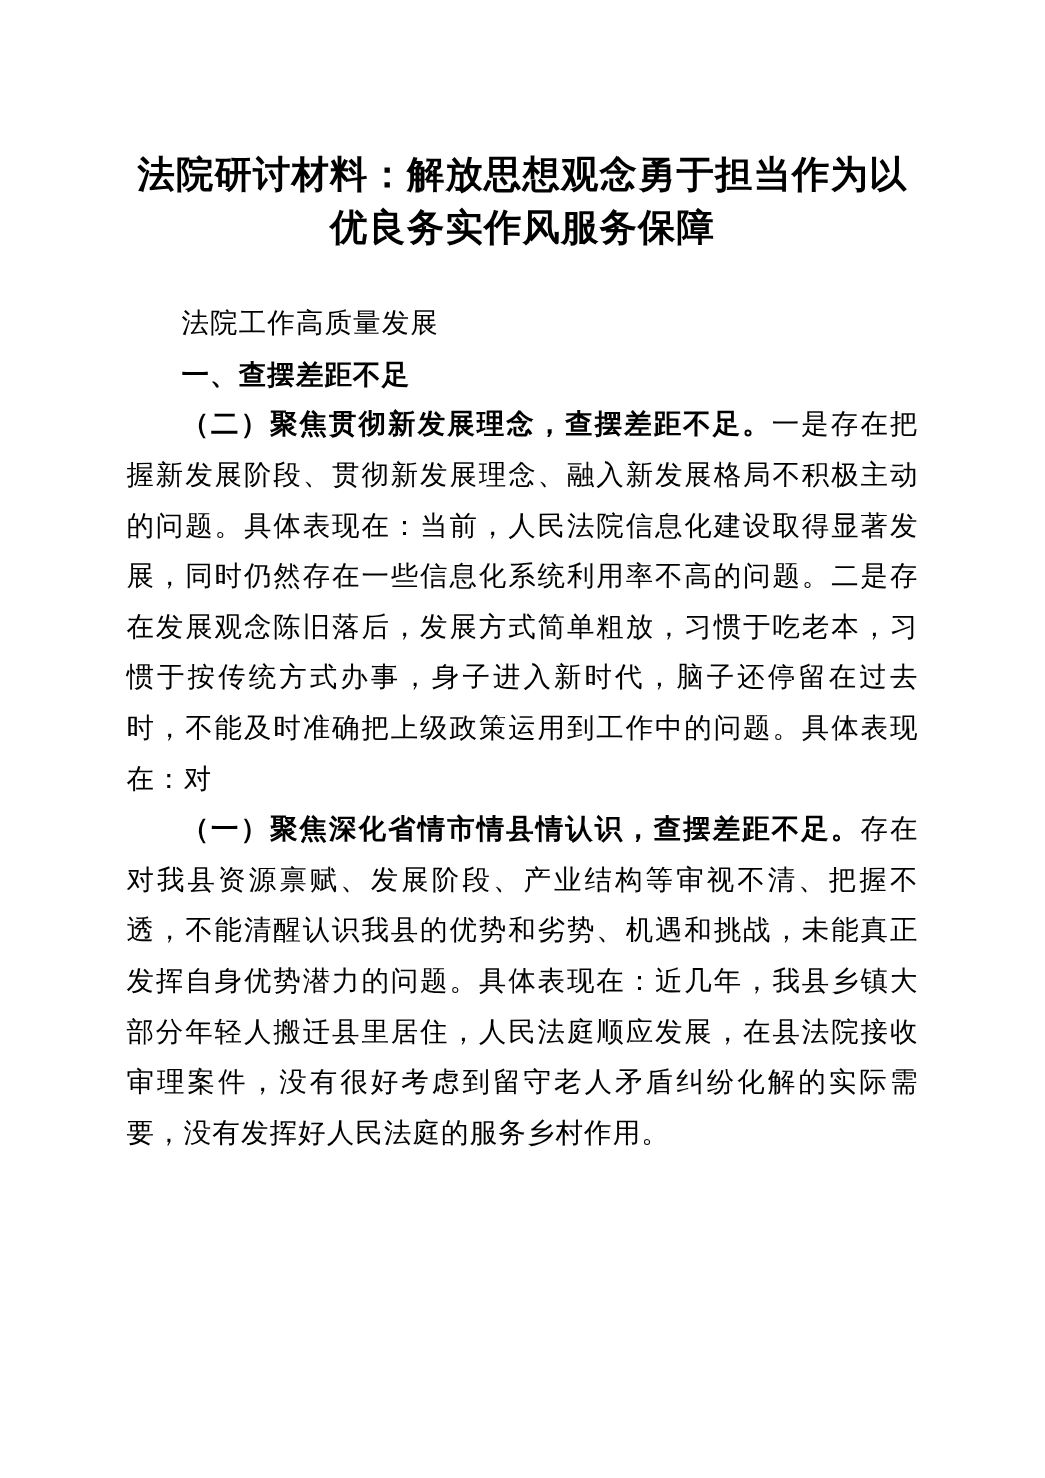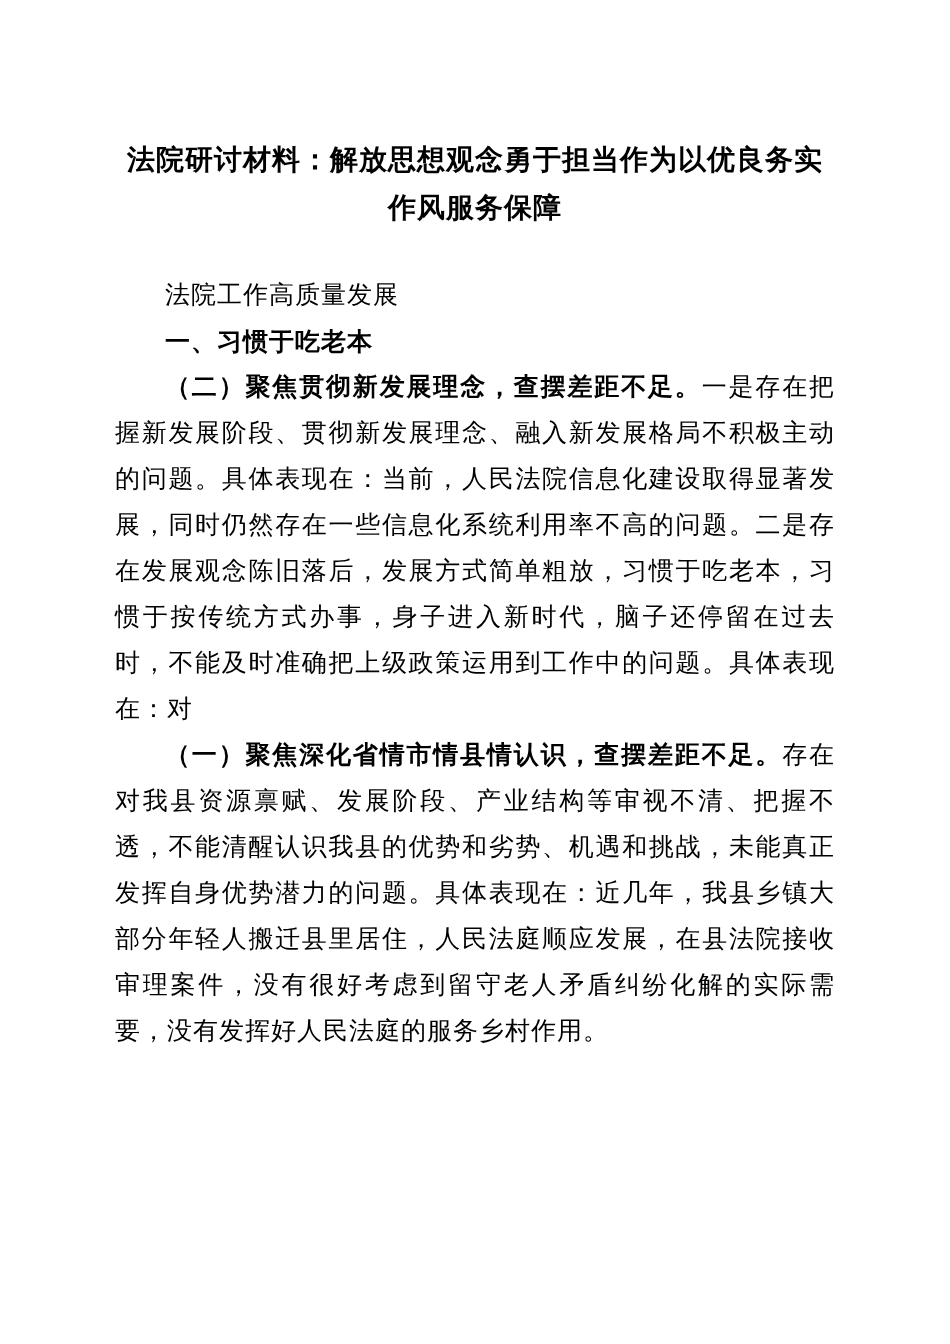--- a/index.html
+++ b/index.html
@@ -11,21 +11,21 @@
     position: relative;
     width: 950px;
     height: 1344px;
     margin: 0 auto;
     background: #ffffff;
     color: #000000;
     padding: 136px 115px 0 115px;
     overflow: hidden;
   }
   .doc-title {
-    font-size: 28px;
+    font-size: 34px;
     font-weight: bold;
     line-height: 48px;
     text-align: center;
     letter-spacing: 1px;
     margin-bottom: 40px;
     font-family: "Liberation Serif", "DejaVu Serif", serif;
   }
   .doc-body p.para {
     font-size: 25px;
     line-height: 46px;
@@ -41,17 +41,17 @@
   .seg { font-weight: normal; }
   .seg.bold { font-weight: bold; }
 </style>
 </head>
 <body>
 
 <div class="document-page">
   <h1 class="doc-title">法院研讨材料：解放思想观念勇于担当作为以优良务实作风服务保障</h1>
   <div class="doc-body">
       <p class="para"><span class="seg">法院工作高质量发展</span></p>
-      <p class="para heading"><span class="seg bold">一、习惯于吃老本</span></p>
+      <p class="para heading"><span class="seg bold">一、查摆差距不足</span></p>
       <p class="para"><span class="seg bold">（二）聚焦贯彻新发展理念，查摆差距不足。</span><span class="seg">一是存在把握新发展阶段、贯彻新发展理念、融入新发展格局不积极主动的问题。具体表现在：当前，人民法院信息化建设取得显著发展，同时仍然存在一些信息化系统利用率不高的问题。二是存在发展观念陈旧落后，发展方式简单粗放，习惯于吃老本，习惯于按传统方式办事，身子进入新时代，脑子还停留在过去时，不能及时准确把上级政策运用到工作中的问题。具体表现在：对</span></p>
       <p class="para"><span class="seg bold">（一）聚焦深化省情市情县情认识，查摆差距不足。</span><span class="seg">存在对我县资源禀赋、发展阶段、产业结构等审视不清、把握不透，不能清醒认识我县的优势和劣势、机遇和挑战，未能真正发挥自身优势潜力的问题。具体表现在：近几年，我县乡镇大部分年轻人搬迁县里居住，人民法庭顺应发展，在县法院接收审理案件，没有很好考虑到留守老人矛盾纠纷化解的实际需要，没有发挥好人民法庭的服务乡村作用。</span></p>
     </div>
 </div>
 
 </body></html>

